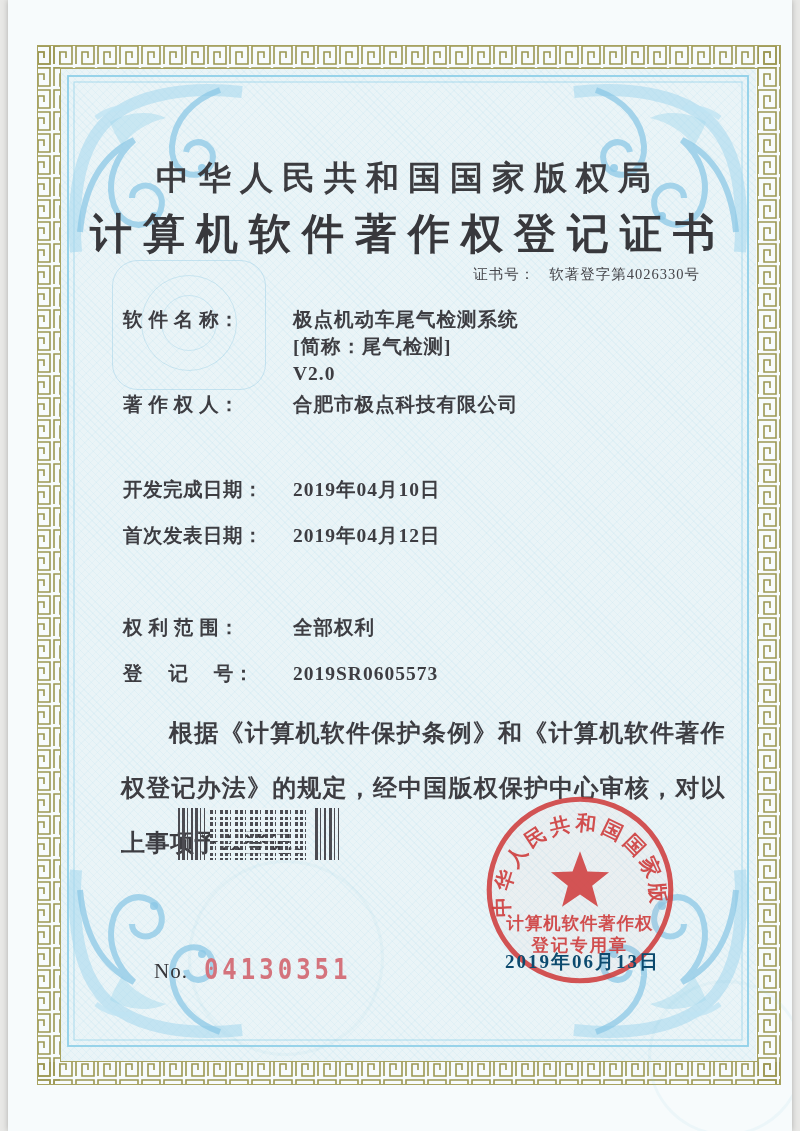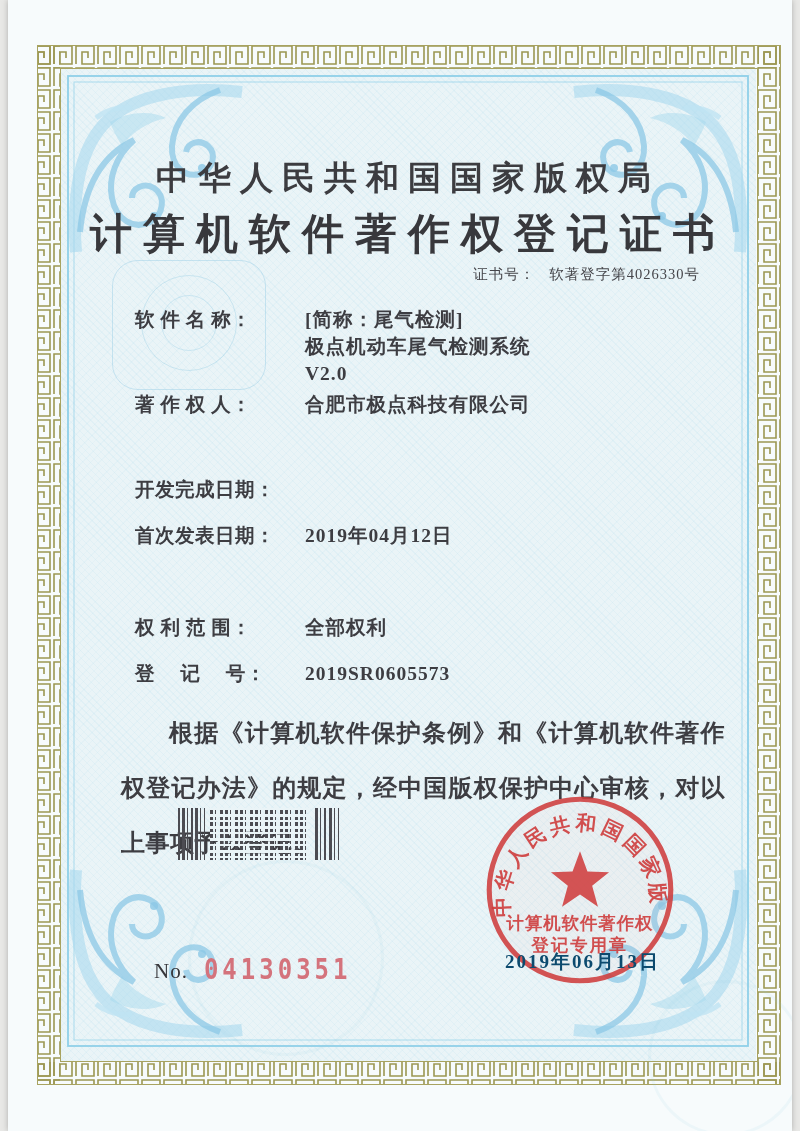--- a/index.html
+++ b/index.html
@@ -38,21 +38,21 @@
     content:"";position:absolute;left:28px;top:14px;width:94px;height:94px;
     border:1.5px solid rgba(150,205,228,.40);border-radius:50%;
   }
   .watermark::after{
     content:"";position:absolute;left:48px;top:34px;width:54px;height:54px;
     border:1.5px solid rgba(150,205,228,.38);border-radius:50%;
   }
   .ghost{position:absolute;border:3px solid rgba(150,205,228,.10);border-radius:50%;pointer-events:none;}
   .field-row{
     position:absolute;left:115px;display:flex;align-items:flex-start;
-    font-size:19.5px;color:#3d3d42;font-weight:600;margin-left:12px;
+    font-size:19.5px;color:#3d3d42;font-weight:600;
   }
   .field-row .lab{width:150px;flex:0 0 150px;letter-spacing:.5px;}
   .field-row .val{margin-left:20px;line-height:27px;letter-spacing:1px;}
   .statement{
     position:absolute;left:113px;top:706px;width:604px;
     font-size:24px;line-height:2.3;color:#3d3d42;font-weight:600;
     text-indent:2em;letter-spacing:.5px;text-align:justify;
   }
   .barcode{
     position:absolute;left:170px;top:808px;width:166px;height:52px;display:flex;gap:5px;
@@ -132,31 +132,32 @@
 
   <div class="authority">中华人民共和国国家版权局</div>
   <div class="cert-title">计算机软件著作权登记证书</div>
   <div class="certno">
     <span class="lab">证书号：</span><span>软著登字第4026330号</span>
   </div>
 
   <div class="field-row" style="top:306px">
     <span class="lab">软 件 名 称：</span>
     <span class="val">
+      <span style="display:block">极点机动车尾气检测系统</span>
       <span style="display:block">[简称：尾气检测]</span>
-      <span style="display:block">极点机动车尾气检测系统</span>
       <span style="display:block">V2.0</span>
     </span>
   </div>
   <div class="field-row" style="top:391px">
     <span class="lab">著 作 权 人：</span>
     <span class="val">合肥市极点科技有限公司</span>
   </div>
   <div class="field-row" style="top:476px">
     <span class="lab">开发完成日期：</span>
+    <span class="val">2019年04月10日</span>
   </div>
   <div class="field-row" style="top:522px">
     <span class="lab">首次发表日期：</span>
     <span class="val">2019年04月12日</span>
   </div>
   <div class="field-row" style="top:614px">
     <span class="lab">权 利 范 围：</span>
     <span class="val">全部权利</span>
   </div>
   <div class="field-row" style="top:660px">

